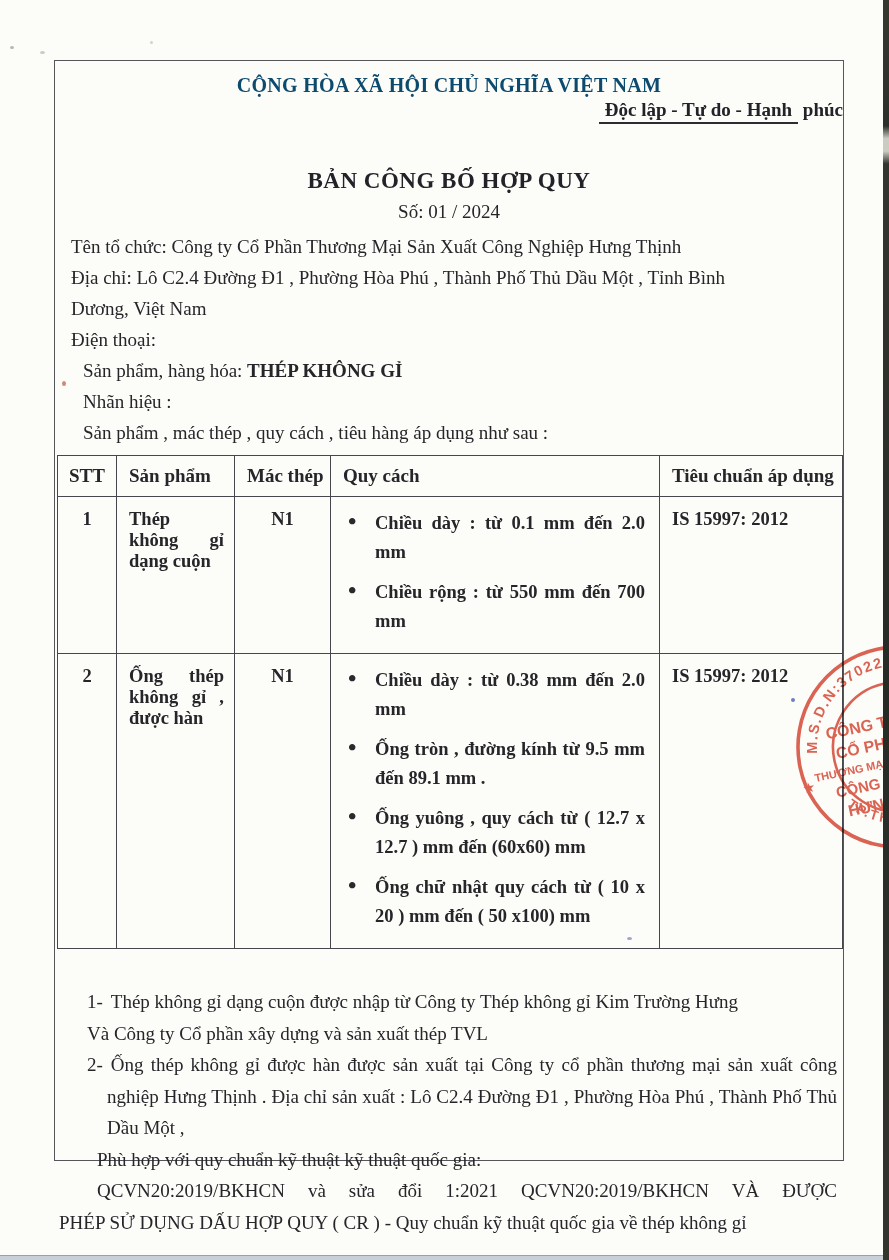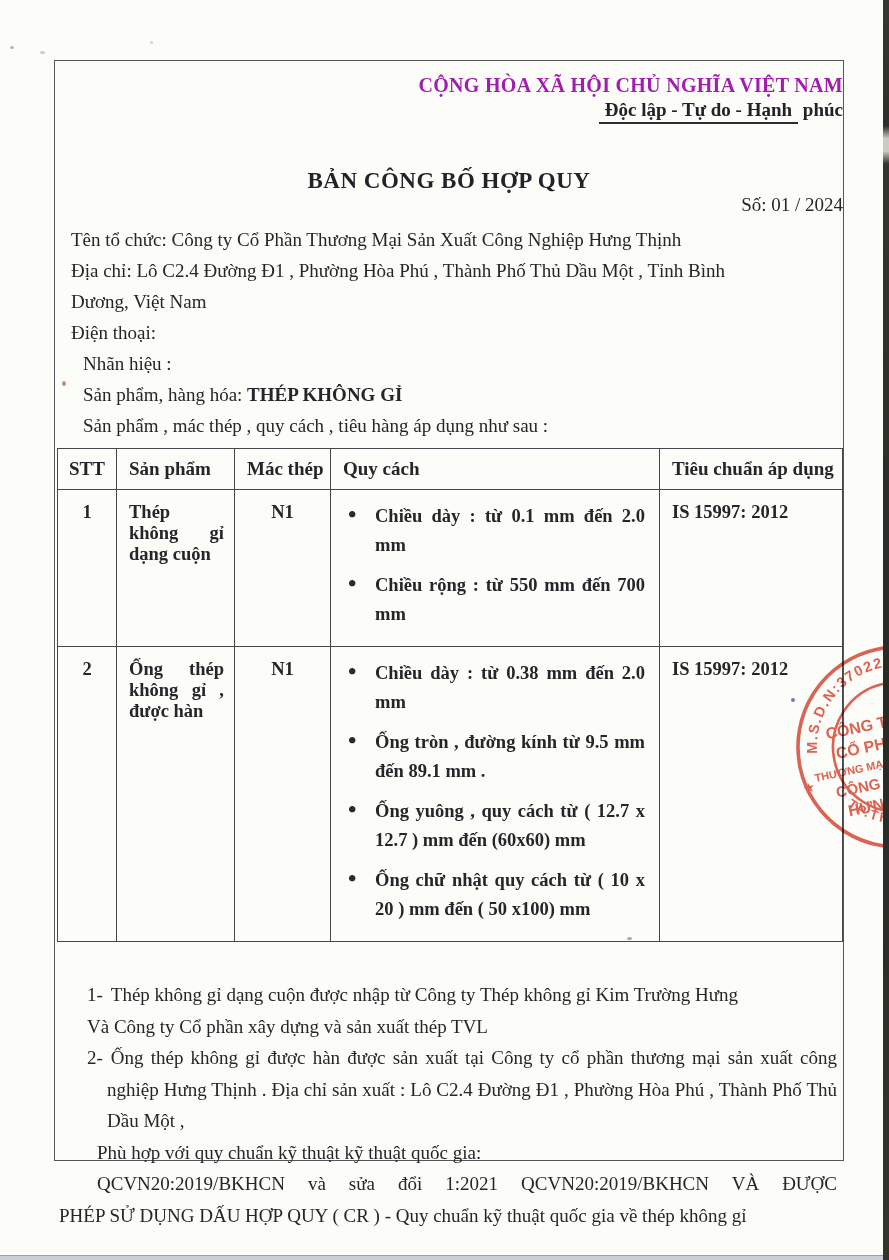--- a/index.html
+++ b/index.html
@@ -33,25 +33,25 @@
 
   
   .frame {
     position:absolute; left:54px; top:60px;
     width:790px; height:1101px;
     border:1.6px solid #55555c;
     background:transparent;
   }
 
   
-  .nat-title { margin-top:13px; text-align:right; font-weight:bold; font-size:20px; letter-spacing:.3px; color:#a21caf;}
+  .nat-title { margin-top:13px; text-align:center; font-weight:bold; font-size:20px; letter-spacing:.3px; color:#0c4a6e;}
   .motto { margin-top:2px; text-align:right; font-weight:bold; font-size:19px; color:#222228;}
   .motto .u { border-bottom:2.2px solid #2c2c32; padding:0 6px 2px 6px; }
   .doc-title { margin-top:47px; text-align:center; font-weight:bold; font-size:23px; letter-spacing:.5px; color:#222228;}
-  .doc-no { text-align:right; font-size:19px;font-family:Liberation Serif, serif; }
+  .doc-no { margin-top:7px; text-align:center; font-size:19px;font-family:Liberation Serif, serif; }
 
   
   .info { margin:8px 18px 0 16px; }
   .p { font-size:19px; line-height:31px; }
   .indented { margin-left:12px; }
   .bold { font-weight:bold; }
   .addr { width:706px; }
 
   
   table.spec {
@@ -133,22 +133,22 @@
   <div class="nat-title">CỘNG HÒA XÃ HỘI CHỦ NGHĨA VIỆT NAM</div>
   <div class="motto"><span class="u">Độc lập - Tự do - Hạnh</span><span> phúc</span></div>
 
   <div class="doc-title">BẢN CÔNG BỐ HỢP QUY</div>
   <div class="doc-no">Số: 01 / 2024</div>
 
   <div class="info">
     <div class="p">Tên tổ chức: Công ty Cổ Phần Thương Mại Sản Xuất Công Nghiệp Hưng Thịnh</div>
     <div class="p addr">Địa chỉ: Lô C2.4 Đường Đ1 , Phường Hòa Phú , Thành Phố Thủ Dầu Một , Tỉnh Bình Dương, Việt Nam</div>
     <div class="p">Điện thoại:</div>
+    <div class="p indented"><span>Sản phẩm, hàng hóa: </span><span class="bold">THÉP KHÔNG GỈ</span></div>
     <div class="p indented">Nhãn hiệu :</div>
-    <div class="p indented"><span>Sản phẩm, hàng hóa: </span><span class="bold">THÉP KHÔNG GỈ</span></div>
     <div class="p indented">Sản phẩm , mác thép , quy cách , tiêu hàng áp dụng như sau :</div>
   </div>
 
   <table class="spec">
     <colgroup>
         <col class="c-stt">
         <col class="c-sp">
         <col class="c-mt">
         <col class="c-qc">
         <col class="c-tc">

